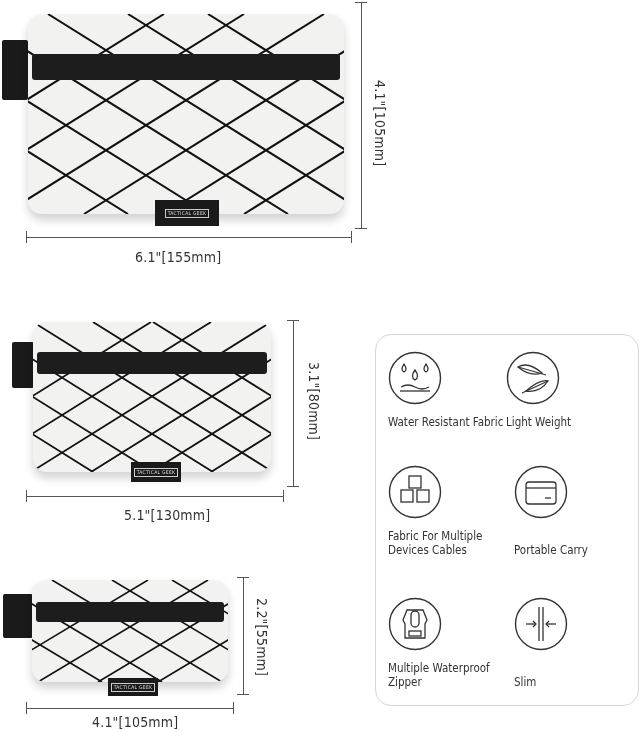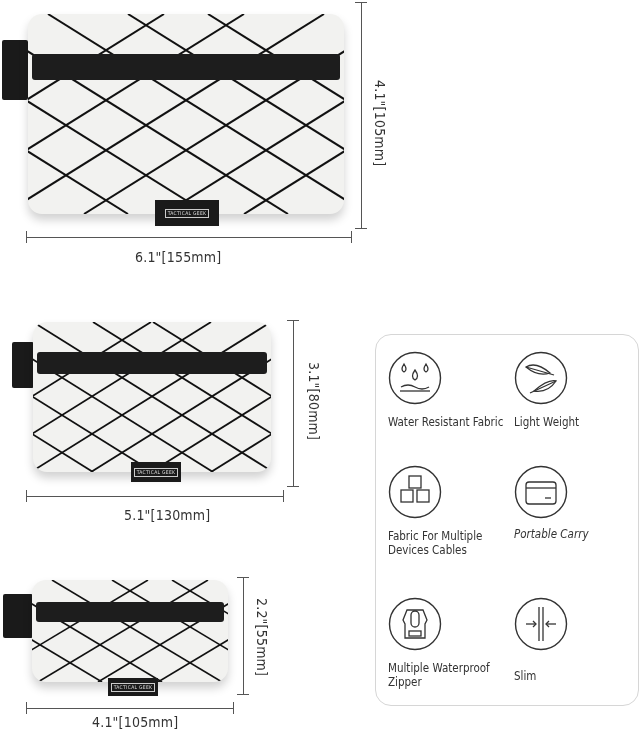--- a/index.html
+++ b/index.html
@@ -132,21 +132,21 @@
         <path d="M16 13 q-4 6 0 8 q4 -2 0 -8z"></path>
           <path d="M38 13 q-4 6 0 8 q4 -2 0 -8z"></path>
           <path d="M27 19 q-5 7 0 10 q5 -3 0 -10z"></path>
         <path d="M13 36 q7 -4 14 0 q7 4 14 0"></path>
           <line x1="12" y1="40" x2="42" y2="40"></line>
       </g>
     </svg>
     <div class="txt">Water Resistant Fabric</div>
   </div>
 
-  <div class="feat" style="left:138px;top:16px;">
+  <div class="feat" style="left:130px;top:16px;">
     <svg class="ic" viewBox="0 0 54 54">
       <circle cx="27" cy="27" r="25.5" fill="none" stroke="#333" stroke-width="1.4"></circle>
       <g fill="none" stroke="#333" stroke-width="1.3">
         <path d="M12 16 q10 -6 24 6 q-12 4 -24 -6z"></path>
           <line x1="12" y1="16" x2="40" y2="24"></line>
         <path d="M42 30 q-8 -2 -22 10 q14 2 22 -10z"></path>
           <line x1="42" y1="30" x2="16" y2="42"></line>
       </g>
     </svg>
     <div class="txt">Light Weight</div>
@@ -166,21 +166,21 @@
 
   <div class="feat" style="left:138px;top:130px;">
     <svg class="ic" viewBox="0 0 54 54">
       <circle cx="27" cy="27" r="25.5" fill="none" stroke="#333" stroke-width="1.4"></circle>
       <g fill="none" stroke="#333" stroke-width="1.3">
         <rect x="12" y="17" width="30" height="22" rx="3"></rect>
           <line x1="12" y1="23" x2="42" y2="23"></line>
           <line x1="31" y1="33" x2="37" y2="33"></line>
       </g>
     </svg>
-    <div class="txt" style="margin-top:4px;font-style:italic;">Portable Carry</div>
+    <div class="txt" style="margin-top:20px;">Portable Carry</div>
   </div>
 
   <div class="feat" style="left:12px;top:262px;">
     <svg class="ic" viewBox="0 0 54 54">
       <circle cx="27" cy="27" r="25.5" fill="none" stroke="#333" stroke-width="1.4"></circle>
       <g fill="none" stroke="#333" stroke-width="1.3">
         <path d="M19 13 h16 l4 10 l-2 4 v14 h-20 v-14 l-2 -4z"></path>
           <rect x="23" y="14" width="8" height="16" rx="4"></rect>
           <rect x="21" y="34" width="12" height="5"></rect>
       </g>
@@ -193,15 +193,15 @@
       <circle cx="27" cy="27" r="25.5" fill="none" stroke="#333" stroke-width="1.4"></circle>
       <g fill="none" stroke="#333" stroke-width="1.3">
         <line x1="25" y1="10" x2="25" y2="44"></line>
           <line x1="29" y1="10" x2="29" y2="44"></line>
         <line x1="12" y1="27" x2="22" y2="27"></line>
           <path d="M19 24 l3 3 l-3 3"></path>
         <line x1="42" y1="27" x2="32" y2="27"></line>
           <path d="M35 24 l-3 3 l3 3"></path>
       </g>
     </svg>
-    <div class="txt" style="margin-top:14px;">Slim</div>
+    <div class="txt" style="margin-top:20px;">Slim</div>
   </div>
 </div>
 
 </body></html>

